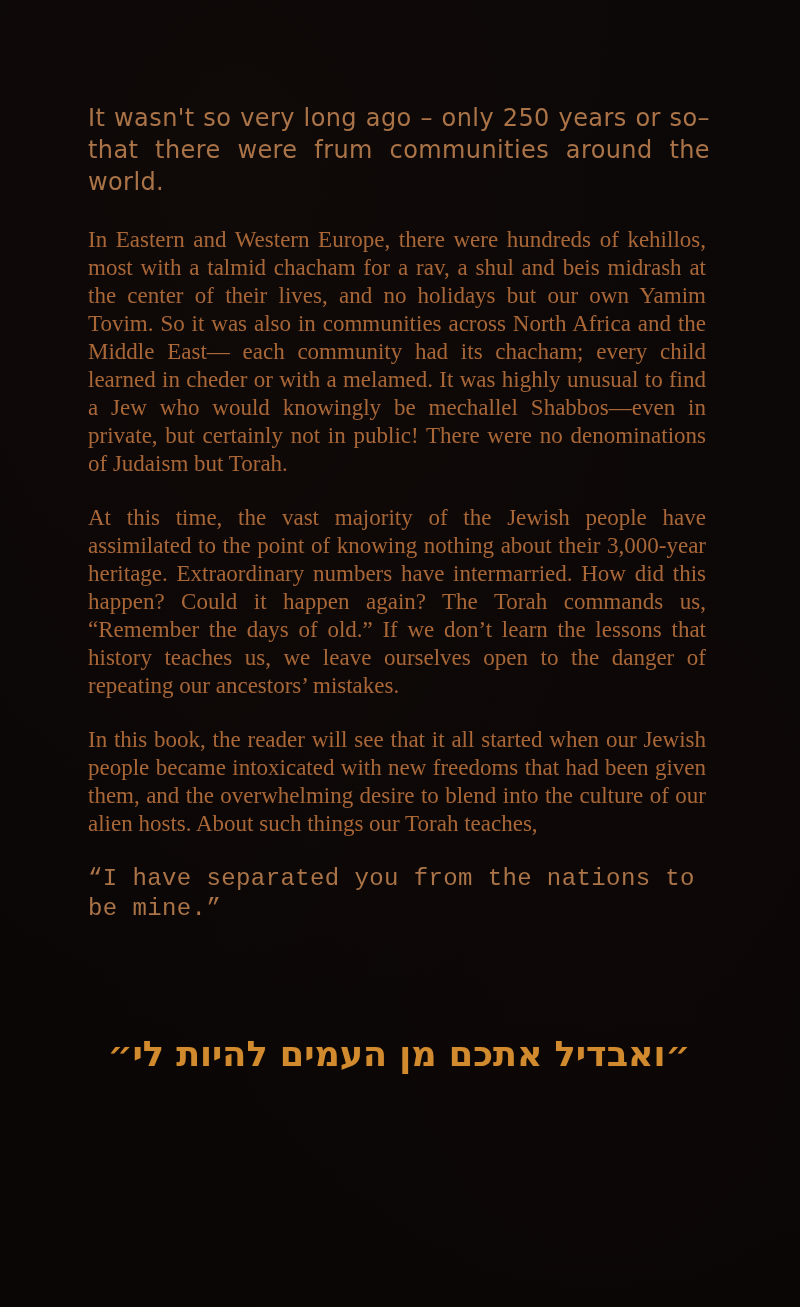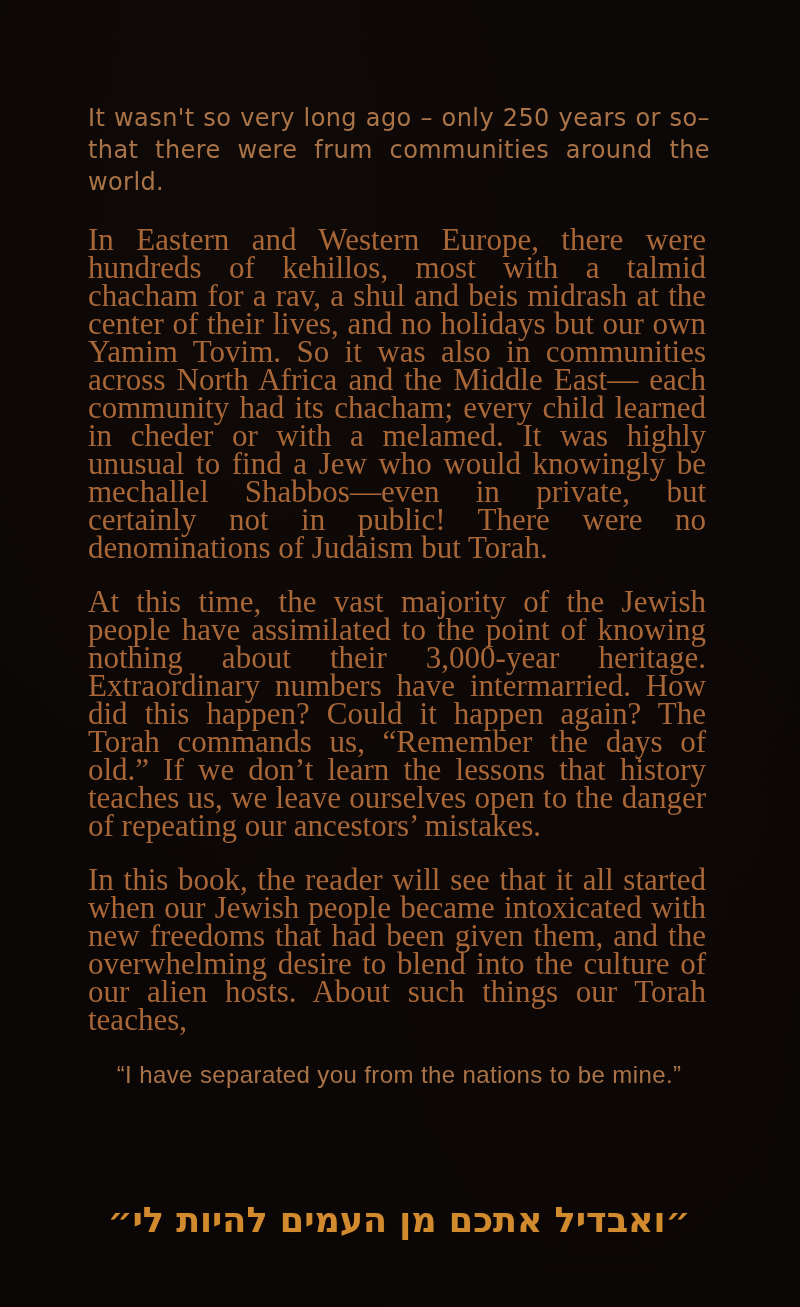--- a/index.html
+++ b/index.html
@@ -28,33 +28,33 @@
     font-family: "DejaVu Sans", sans-serif;
     font-size: 24px;
     line-height: 32px;
     letter-spacing: 0.4px;
     color: #ab7448;
     text-align: justify;
     margin: 0 0 28px 0;
   }
   .body-para {
     font-family: "Liberation Serif", serif;
-    font-size: 31px;
+    font-size: 23px;
     line-height: 28px;
     color: #a96738;
     text-align: justify;
     margin: 0 4px 26px 0;
   }
   .quote-en {
-    font-family: Liberation Sans, sans-serif;
+    font-family: Liberation Mono, monospace;
     font-size: 24px;
     line-height: 30px;
     letter-spacing: 0.4px;
     color: #ab7448;
-    text-align: center;
+    text-align: left;
     margin: 4px 0 0 0;
   }
   .quote-he {
     direction: rtl;
     font-family: "DejaVu Sans", sans-serif;
     font-weight: bold;
     font-size: 35px;
     line-height: 44px;
     color: #d28a2e;
     text-align: center;

